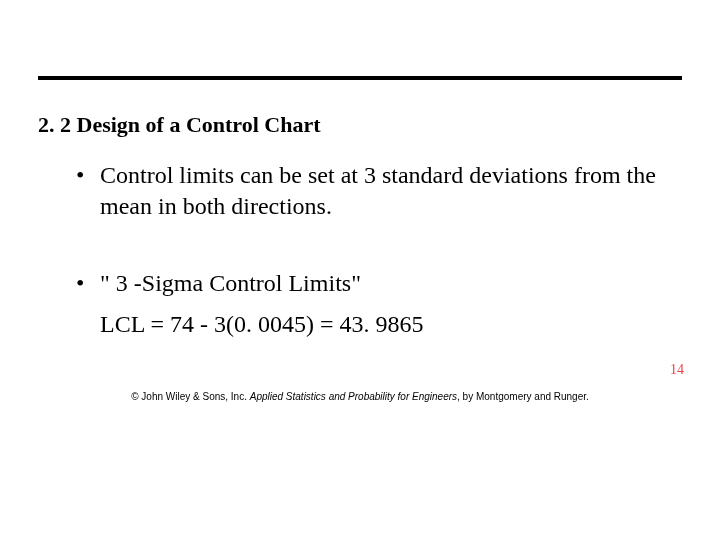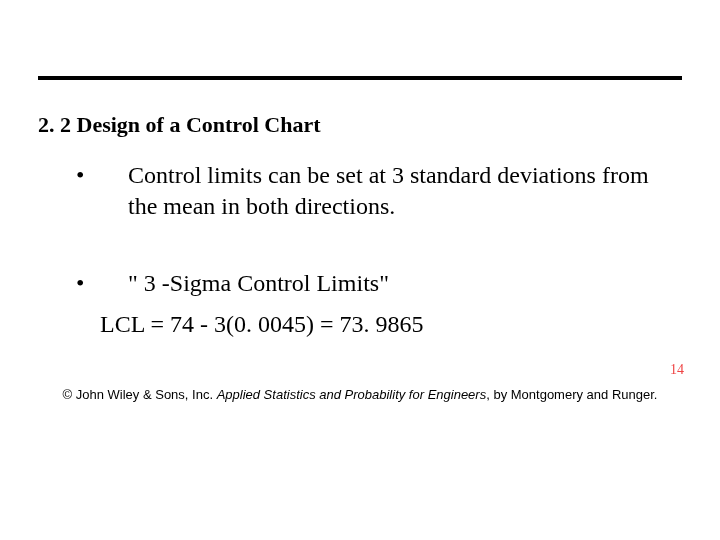--- a/index.html
+++ b/index.html
@@ -39,21 +39,20 @@
     top: 160px;
     left: 70px;
     right: 56px;
     font-size: 24px;
     line-height: 1.3;
     font-weight: normal;
   }
   .bullet {
     display: flex;
     margin-bottom: 28px;
-    gap: 28px;
   }
   .bullet .dot {
     width: 30px;
     flex: 0 0 30px;
     text-align: left;
     padding-left: 6px;
     box-sizing: border-box;
   }
   .bullet .dot::before {
     content: "•";
@@ -72,21 +71,21 @@
     bottom: 38px;
     font-size: 14px;
     color: #ef4444;
     font-family: "Times New Roman", Times, serif;
   }
   .footer {
     position: absolute;
     bottom: 14px;
     width: 720px;
     text-align: center;
-    font-size: 13px;
+    font-size: 10px;
     font-family: "Segoe UI", Arial, sans-serif;
     color: #000;
   }
   .footer .ital {
     font-style: italic;
   }
 </style>
 </head>
 <body>
 
@@ -104,21 +103,21 @@
     </div>
 
     <div style="height:18px"></div>
 
     <div class="bullet" style="margin-bottom:6px;">
       <div class="dot"></div>
       <div class="txt">" 3 -Sigma Control Limits"</div>
     </div>
 
     <div class="eq-block">
-      <div>LCL =  74 - 3(0. 0045) = 73. 9865</div>
+      <div>LCL =  74 - 3(0. 0045) = 43. 9865</div>
     </div>
 
   </div>
 
   <div class="page-number">14</div>
 
   <div class="footer">
     <span>© John Wiley &amp; Sons, Inc. </span><span class="ital">Applied Statistics and Probability for Engineers</span><span>, by Montgomery and Runger.</span>
   </div>
 

